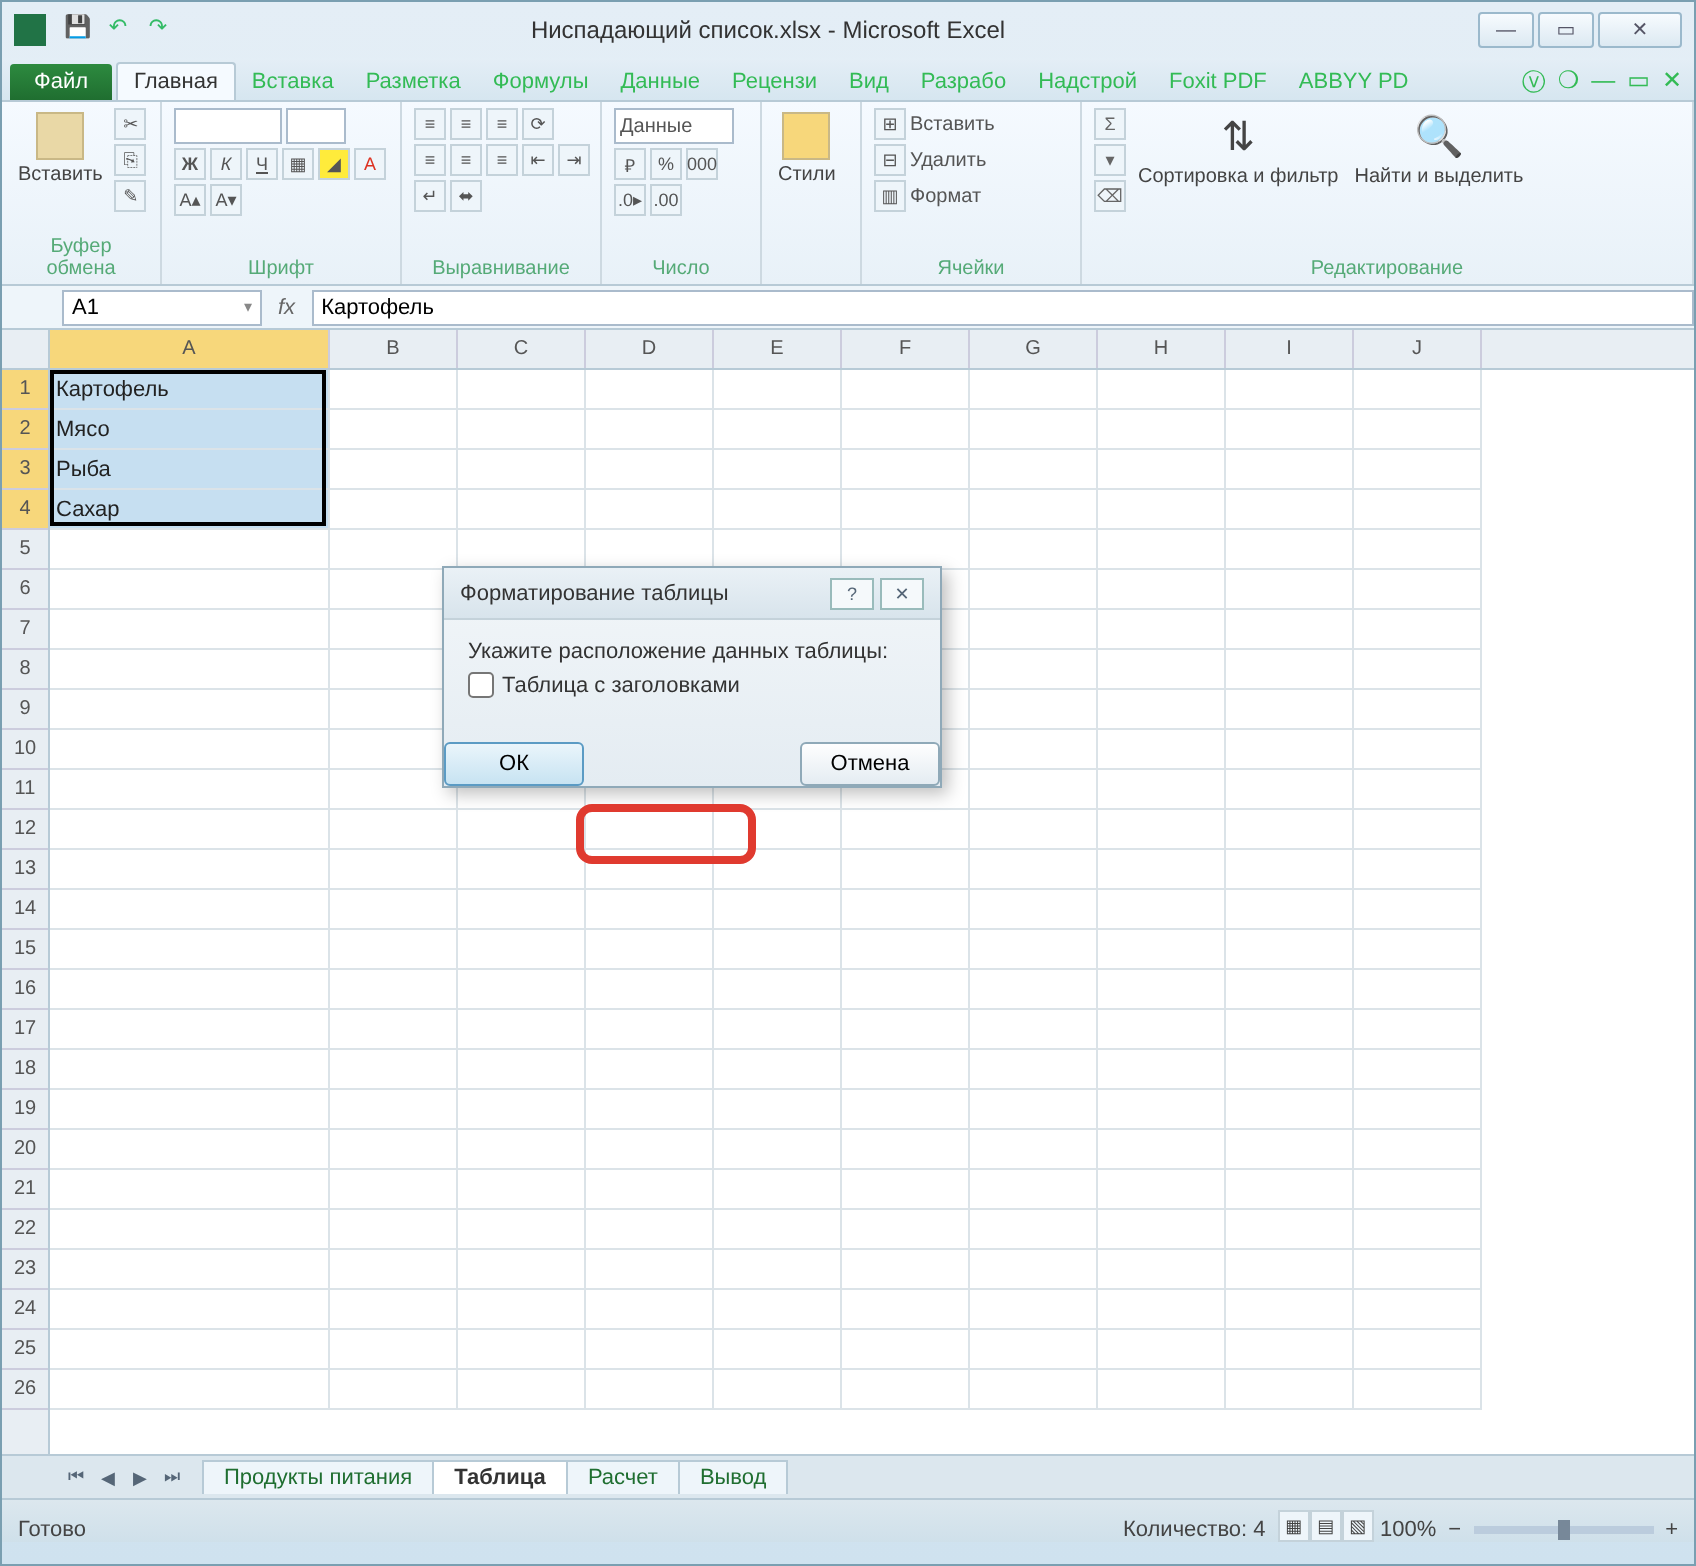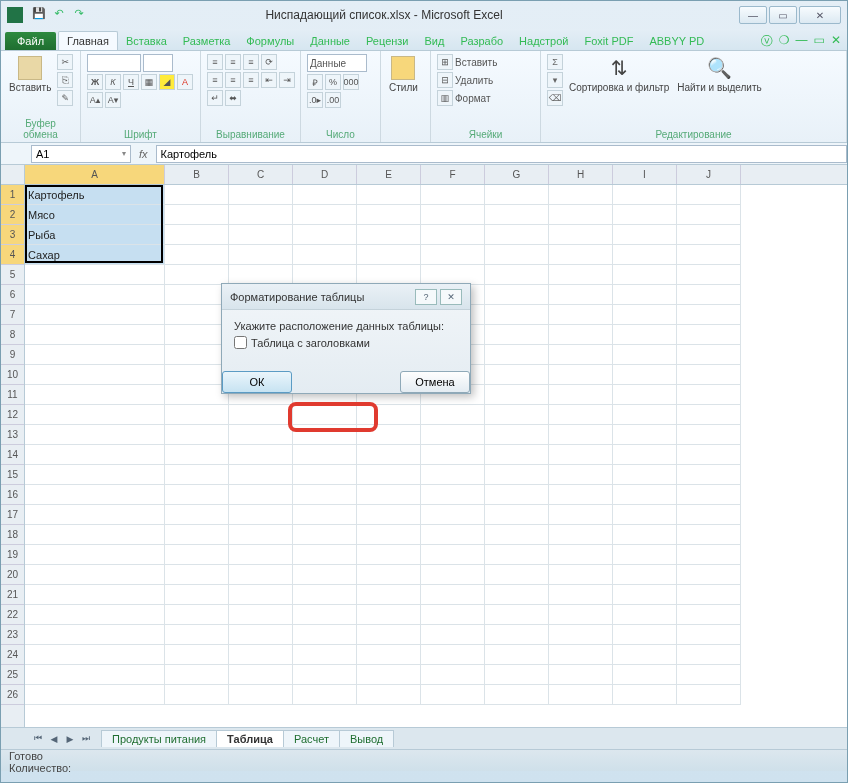--- a/index.html
+++ b/index.html
@@ -60,21 +60,21 @@
 .sel-border { position: absolute; border: 2px solid #000; pointer-events: none; }
 
 
 .sheettabs { height: 22px; background: #dce7ee; border-top: 1px solid #b7cad6; display: flex; align-items: center; font-size: 11px; padding-left: 30px; }
 .shtnav { display: flex; gap: 2px; margin-right: 8px; }
 .shtnav span { width: 14px; height: 14px; display: flex; align-items: center; justify-content: center; font-size: 9px; color: #567; }
 .sheettab { padding: 2px 10px; background: #eef5fa; border: 1px solid #b7cad6; border-bottom: none; margin-right: -1px; color: #1f6e30; }
 .sheettab.active { background: #fff; font-weight: bold; color: #333; }
 
 
-.status { height: 22px; background: linear-gradient(#dce7ee,#cfe0ea); border-top: 1px solid #b7cad6; display: flex; align-items: flex-start; font-size: 11px; color: #444; padding: 0 8px; flex-direction: column; }
+.status { height: 22px; background: linear-gradient(#dce7ee,#cfe0ea); border-top: 1px solid #b7cad6; display: flex; align-items: flex-end; font-size: 11px; color: #444; padding: 0 8px; }
 .status .spacer { flex: 1; }
 .zoom { display: flex; align-items: center; gap: 6px; }
 .zoom-track { width: 90px; height: 4px; background: #bcd; position: relative; }
 .zoom-thumb { position: absolute; left: 50%; top: -3px; width: 6px; height: 10px; background: #789; transform: translateX(-50%); }
 
 
 .dialog { position: absolute; left: 220px; top: 282px; width: 250px; background: linear-gradient(#f2f6f9,#e4ecf2); border: 1px solid #8fa9b8; box-shadow: 3px 3px 8px rgba(0,0,0,.25); font-size: 11px; }
 .dlg-title { height: 26px; display: flex; align-items: center; padding: 0 8px; background: linear-gradient(#eaf1f6,#d8e4ec); border-bottom: 1px solid #c4d2da; }
 .dlg-title .t { flex: 1; color: #333; }
 .dlg-title .db { width: 22px; height: 16px; border: 1px solid #9bb; background: #f5f9fb; margin-left: 3px; font-size: 9px; display: flex; align-items: center; justify-content: center; color: #567; }

